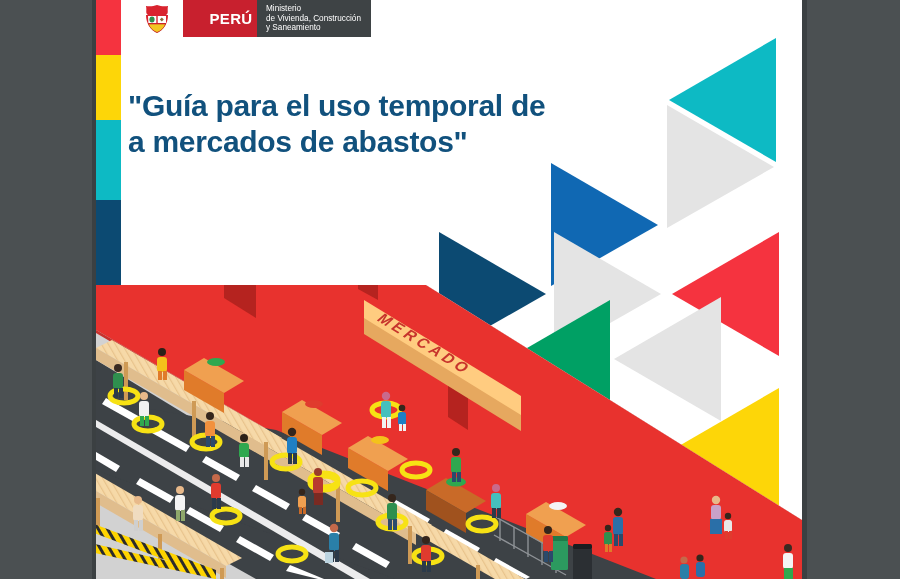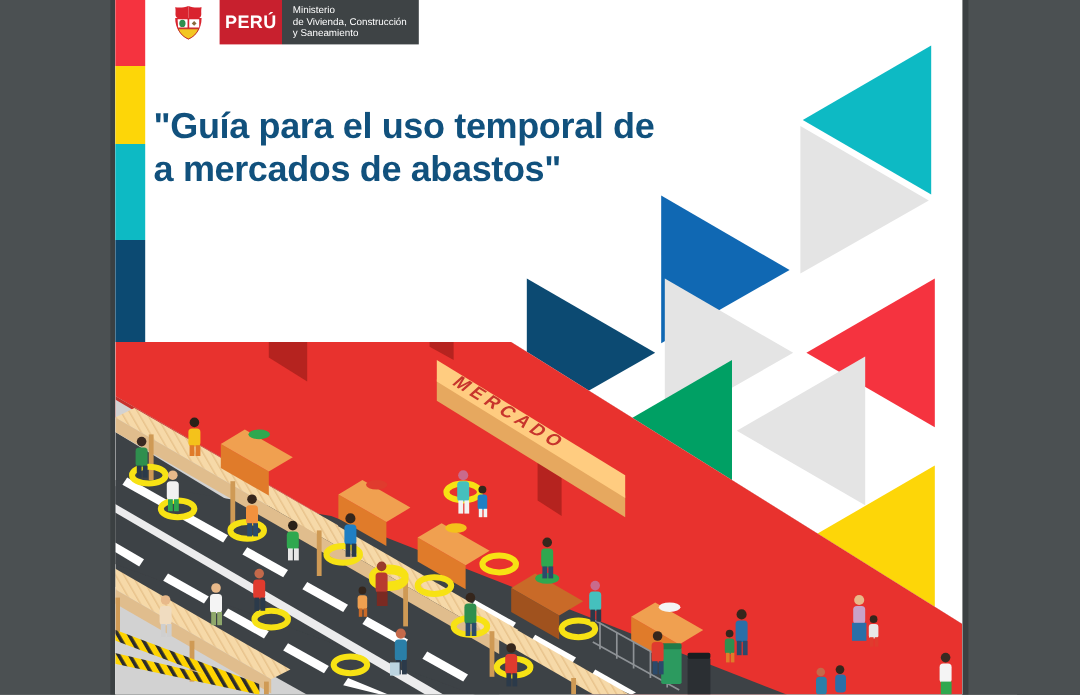--- a/index.html
+++ b/index.html
@@ -26,21 +26,21 @@
 
   
   #logo-bar{
     position:absolute;left:35px;top:0;height:37px;display:flex;align-items:stretch;
   }
   .logo-shield{
     width:52px;background:#ffffff;display:flex;align-items:center;justify-content:center;
   }
   .logo-peru{
     width:52px;background:#c8202e;color:#ffffff;display:flex;align-items:center;justify-content:center;
-    font-size:15px;font-weight:bold;letter-spacing:.3px;
+    font-size:15px;font-weight:bold;letter-spacing:.3px;padding-left:22px;
   }
   .logo-min{
     background:#3e4345;color:#ffffff;padding:3px 10px 3px 9px;display:flex;flex-direction:column;justify-content:center;
     font-size:8.2px;line-height:9.6px;white-space:nowrap;
   }
 
   
   #title{
     position:absolute;left:32px;top:88px;width:520px;
     color:#11517d;font-size:30px;font-weight:bold;line-height:36px;letter-spacing:-.3px;

